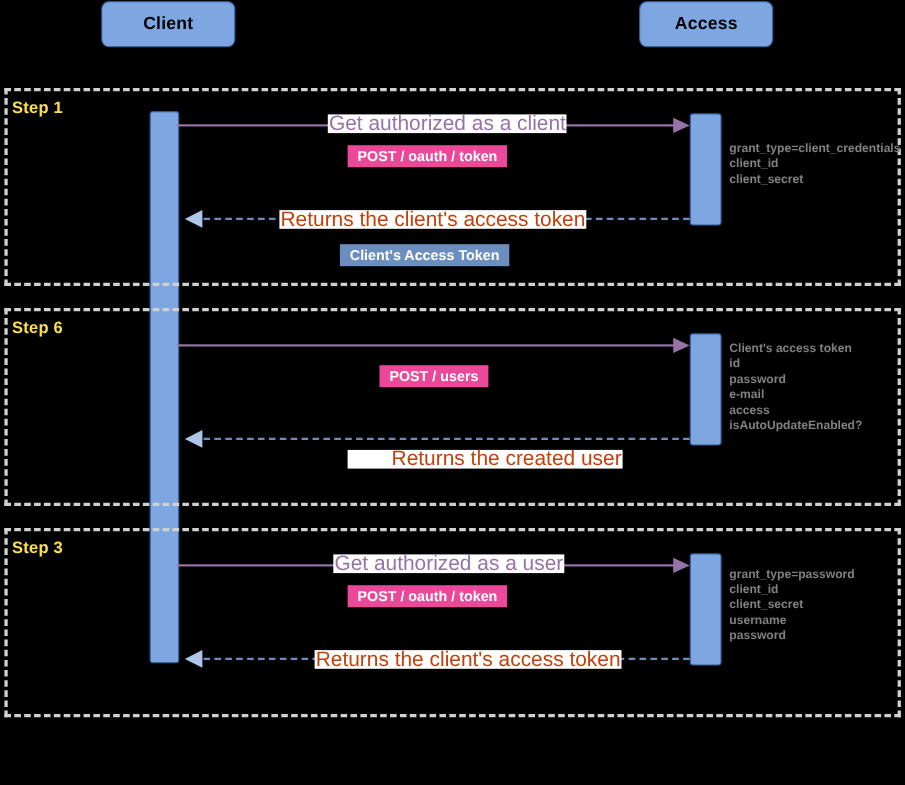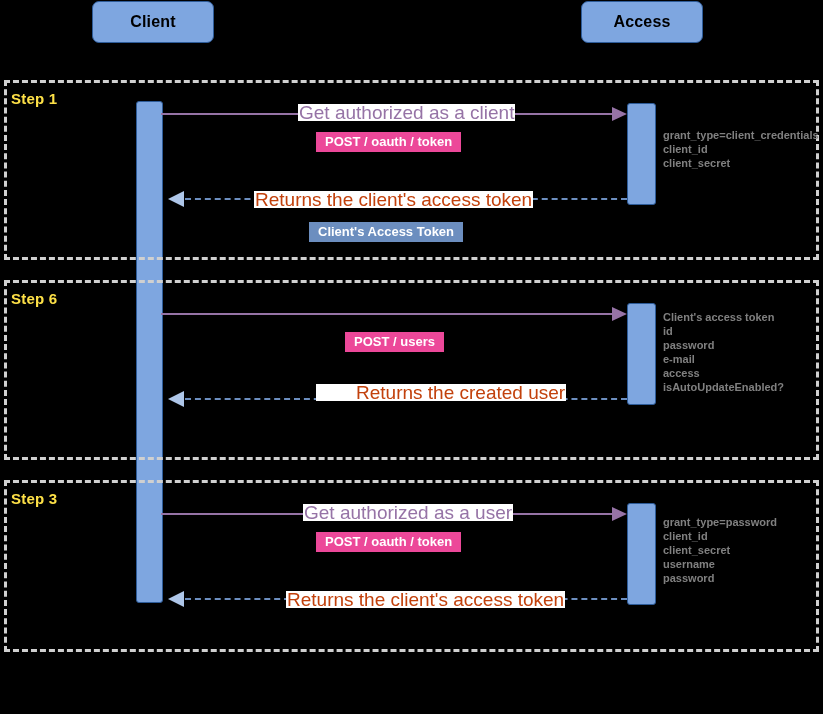--- a/index.html
+++ b/index.html
@@ -157,21 +157,21 @@
   <div class="frame-label" style="left:11px; top:290px;">Step 6</div>
 
   <div class="activation" style="left:627px; top:303px; width:27px; height:100px;"></div>
 
   <div class="msg-line" style="left:161px; top:313px; width:452px;"></div>
   <div class="arrowhead right" style="left:612px; top:307px;"></div>
   <div class="badge request" style="left:345px; top:332px;">POST / users</div>
 
   <div class="msg-line dashed" style="left:185px; top:398px; width:442px;"></div>
   <div class="arrowhead left-open" style="left:168px; top:391px;"></div>
-  <div class="msg-label response" style="left:316px; top:384px;padding-left:40px;">Returns the created user</div>
+  <div class="msg-label response" style="left:316px; top:409px;padding-left:40px;">Returns the created user</div>
 
   <div class="note" style="left:663px; top:310px;">
     <div>Client's access token</div>
     <div>id</div>
     <div>password</div>
     <div>e-mail</div>
     <div>access</div>
     <div>isAutoUpdateEnabled?</div>
   </div>
 

